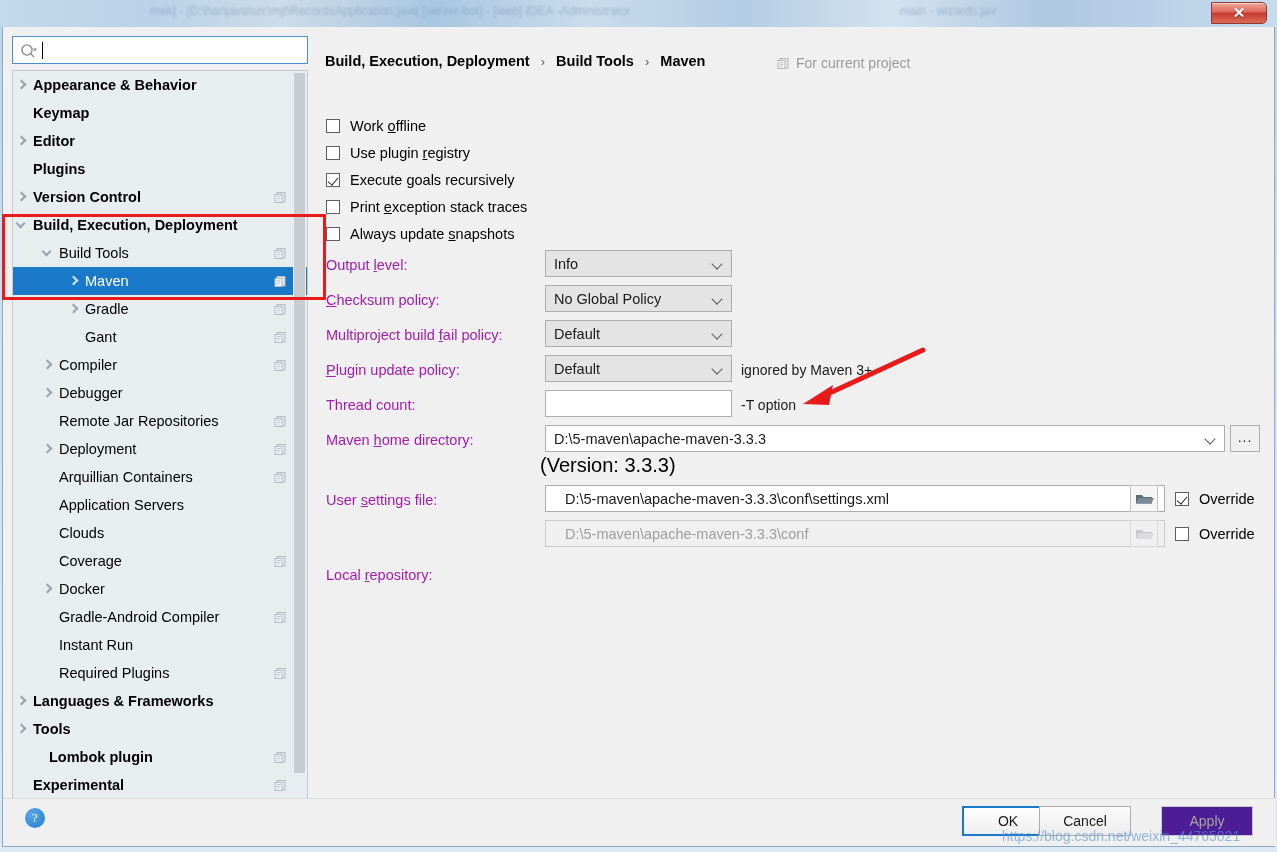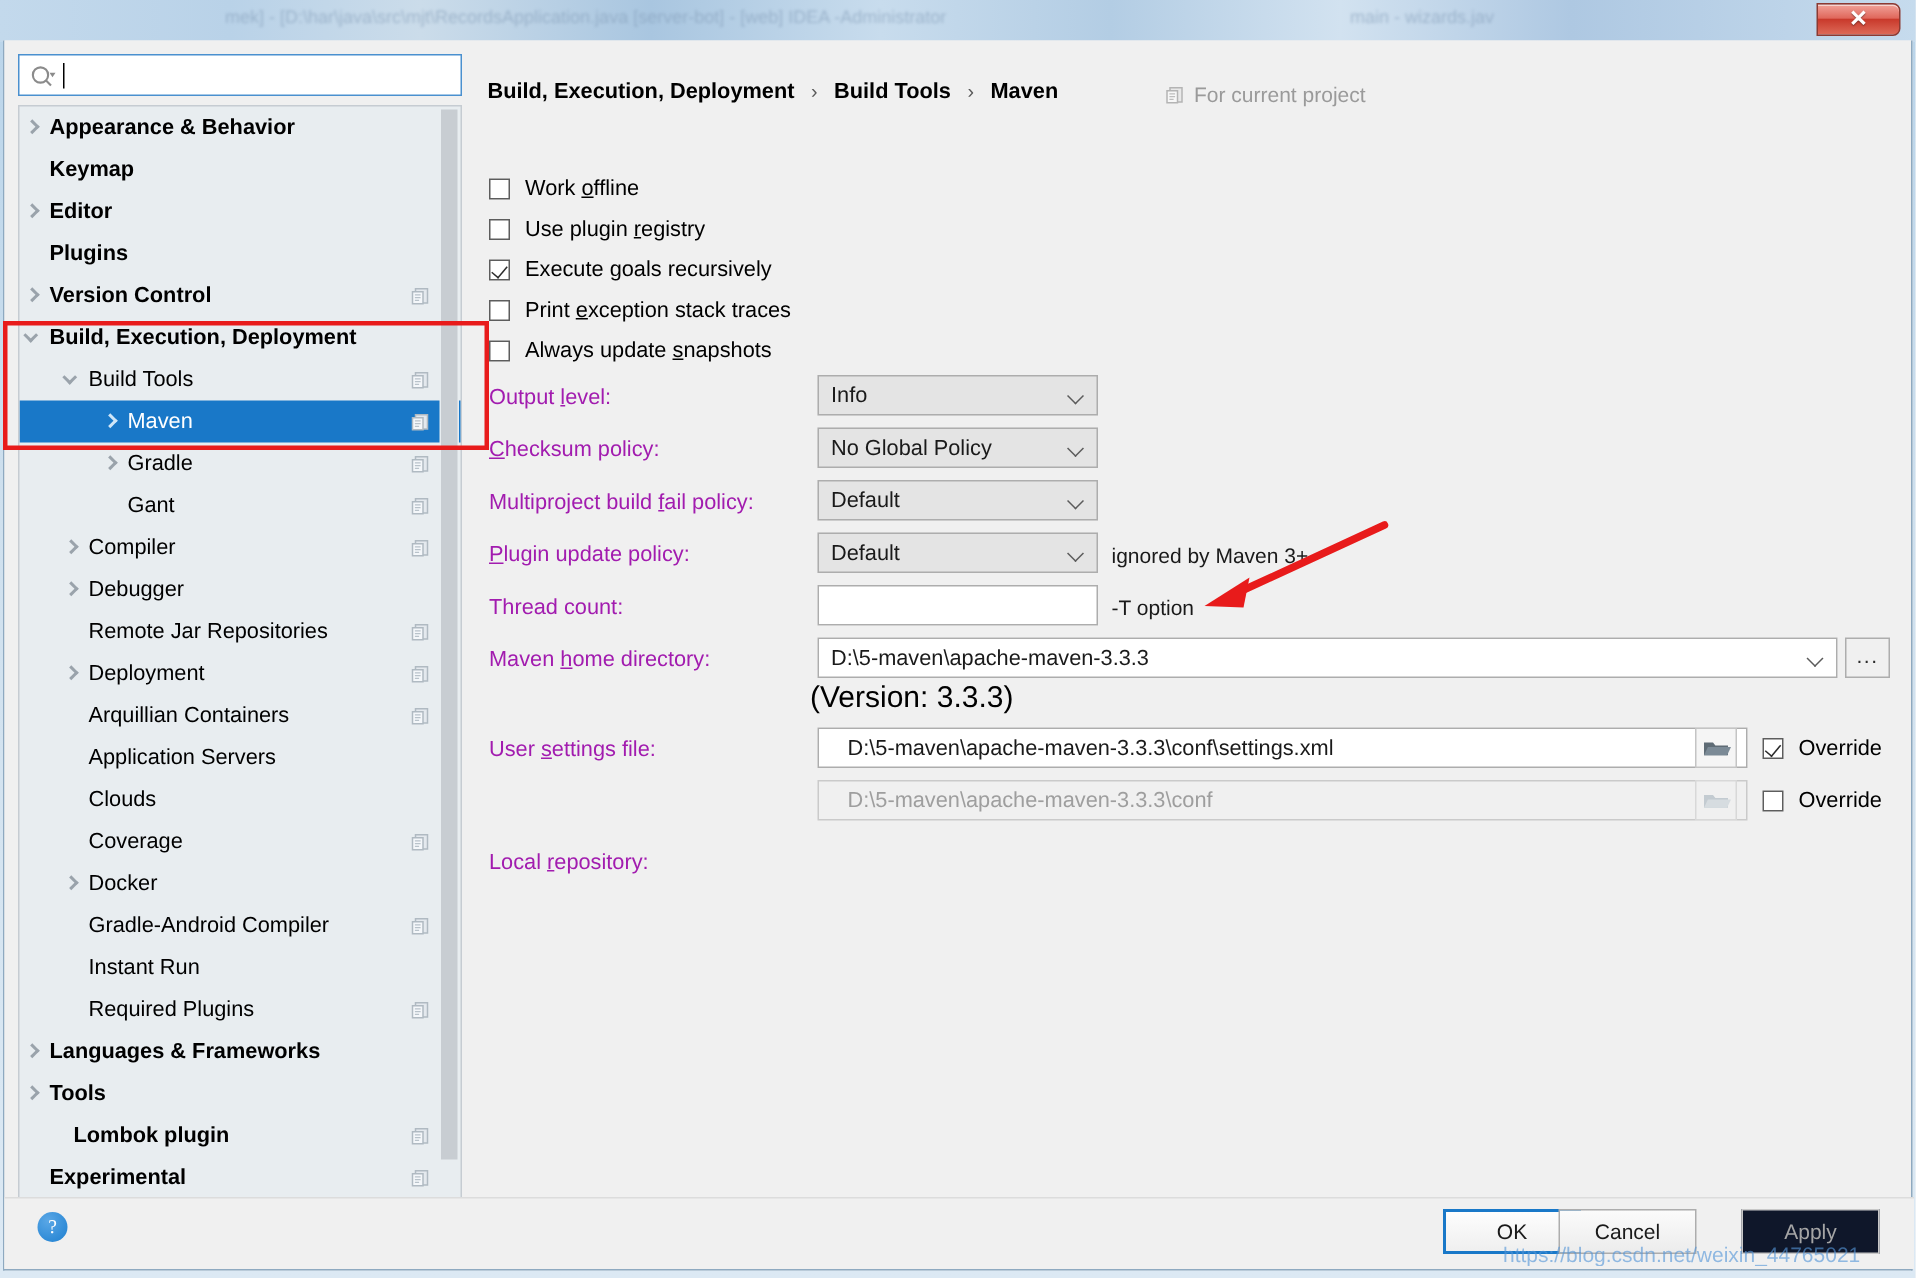--- a/index.html
+++ b/index.html
@@ -279,21 +279,21 @@
     background: linear-gradient(to bottom,#fbfbfb,#ececec);
     border: 1px solid #adadad;
     font-size: 14px; color: #1a1a1a;
     font-family: "Liberation Sans", sans-serif;
     cursor: pointer;
   }
   .btn.default {
     border: 2px solid #1978c8;
     background: linear-gradient(to bottom,#fdfdfd,#efefef);
   }
-  .btn.disabled { color: #a5a5a5; border-color: #c8c8c8; background: #0f172a; cursor: default; }
+  .btn.disabled { color: #a5a5a5; border-color: #c8c8c8; background: #4c1d95; cursor: default; }
 
   
   .ann-rect {
     position: absolute; border: 3px solid #e81b1b;
     pointer-events: none;
   }
   .ann-arrow { position: absolute; pointer-events: none; }
 
   .watermark {
     position: absolute; left: 1002px; top: 828px;

